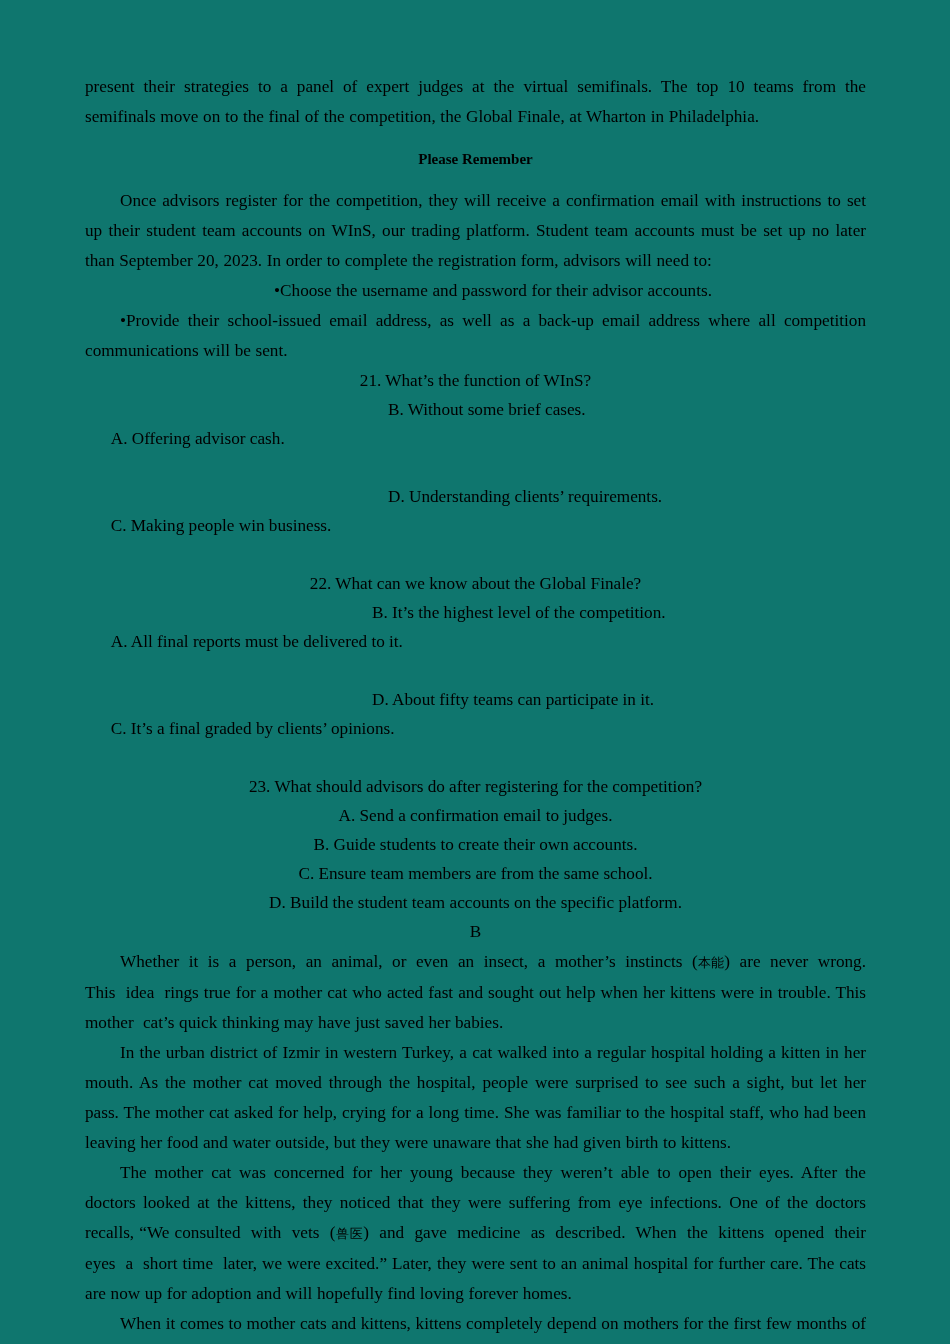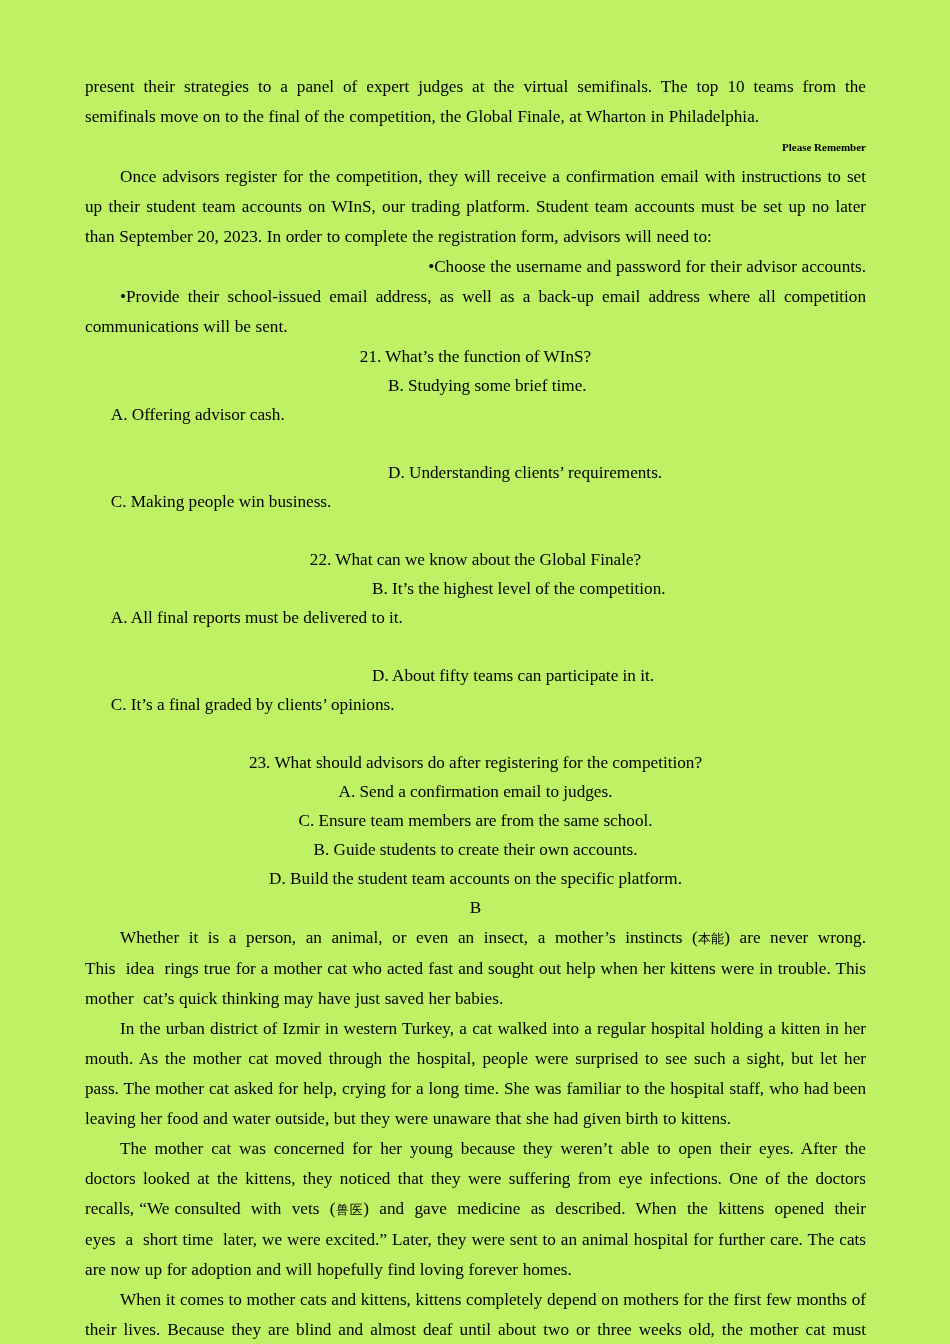--- a/index.html
+++ b/index.html
@@ -11,21 +11,21 @@
     width: 950px;
     height: 1344px;
     font-family: "Liberation Serif", "DejaVu Serif", serif;
     color: #000000;
     -webkit-font-smoothing: antialiased;
   }
   .page {
     position: relative;
     width: 950px;
     height: 1344px;
-    background: #bef264;
+    background: #0f766e;
     overflow: hidden;
   }
   .content {
     position: absolute;
     left: 85px;
     top: 72px;
     width: 781px;
   }
   
   .p {
@@ -37,32 +37,32 @@
     white-space: pre-wrap;
     word-spacing: 0.02em;
   }
   .p-indent {
     text-indent: 35px;
   }
   .p-bullet {
     text-indent: 35px;
   }
   .heading-bold {
-    font-size: 11px;
+    font-size: 15px;
     line-height: 30px;
     font-weight: bold;
-    margin: 0;
-    text-align: right;
+    margin: 12px;
+    text-align: center;
   }
   
   .p-last {
     text-align: justify;
   }
   .noj {
-    text-align: right;
+    text-align: center;
     font-family: Liberation Serif, serif;
   }
   
   .q-line {
     font-size: 17.2px;
     line-height: 29px;
     margin: 0;
     text-align: center;
     white-space: pre-wrap;
   }
@@ -111,38 +111,38 @@
     <p class="heading-bold">Please Remember</p>
 
     <p class="p p-indent p-last">Once advisors register for the competition, they will receive a confirmation email with instructions to set up their student team accounts on WInS, our trading platform. Student team accounts must be set up no later than September 20, 2023. In order to complete the registration form, advisors will need to:</p>
 
     <p class="p p-bullet noj">•Choose the username and password for their advisor accounts.</p>
 
     <p class="p p-bullet p-last">•Provide their school-issued email address, as well as a back-up email address where all competition communications will be sent.</p>
 
     <p class="q-line">21. What’s the function of WInS?</p>
     <div class="opt-row">
-      <span class="opt-left">A. Offering advisor cash.</span><span class="opt-right">B. Studying some brief time.</span>
+      <span class="opt-left">A. Offering advisor cash.</span><span class="opt-right">B. Without some brief cases.</span>
     </div>
     <div class="opt-row">
       <span class="opt-left">C. Making people win business.</span><span class="opt-right">D. Understanding clients’ requirements.</span>
     </div>
 
     <p class="q-line">22. What can we know about the Global Finale?</p>
     <div class="opt-row">
       <span class="opt-left">A. All final reports must be delivered to it.</span><span class="opt-right opt-right-b">B. It’s the highest level of the competition.</span>
     </div>
     <div class="opt-row">
       <span class="opt-left">C. It’s a final graded by clients’ opinions.</span><span class="opt-right opt-right-b">D. About fifty teams can participate in it.</span>
     </div>
 
     <p class="q-line">23. What should advisors do after registering for the competition?</p>
     <p class="q-line">A. Send a confirmation email to judges.</p>
+    <p class="q-line">B. Guide students to create their own accounts.</p>
     <p class="q-line">C. Ensure team members are from the same school.</p>
-    <p class="q-line">B. Guide students to create their own accounts.</p>
     <p class="q-line">D. Build the student team accounts on the specific platform.</p>
 
     <p class="section-mark">B</p>
 
     <p class="p p-indent p-last"><span>Whether  it  is  a  person,  an  animal,  or  even  an  insect,  a  mother’s  instincts  (</span><span class="cjk">本能</span><span>)  are  never  wrong. This  idea  rings true for a mother cat who acted fast and sought out help when her kittens were in trouble. This mother  cat’s quick thinking may have just saved her babies.</span></p>
 
     <p class="p p-indent p-last">In the urban district of Izmir in western Turkey, a cat walked into a regular hospital holding a kitten in her mouth. As the mother cat moved through the hospital, people were surprised to see such a sight, but let her  pass. The mother cat asked for help, crying for a long time. She was familiar to the hospital staff, who had been  leaving her food and water outside, but they were unaware that she had given birth to kittens.</p>
 
     <p class="p p-indent p-last"><span>The mother cat was concerned for her young because they weren’t able to open their eyes. After the doctors looked at the kittens, they noticed that they were suffering from eye infections. One of the doctors recalls, “We consulted  with  vets  (</span><span class="cjk">兽医</span><span>)  and  gave  medicine  as  described.  When  the  kittens  opened  their  eyes  a  short time  later, we were excited.” Later, they were sent to an animal hospital for further care. The cats are now up for adoption and will hopefully find loving forever homes.</span></p>
 

